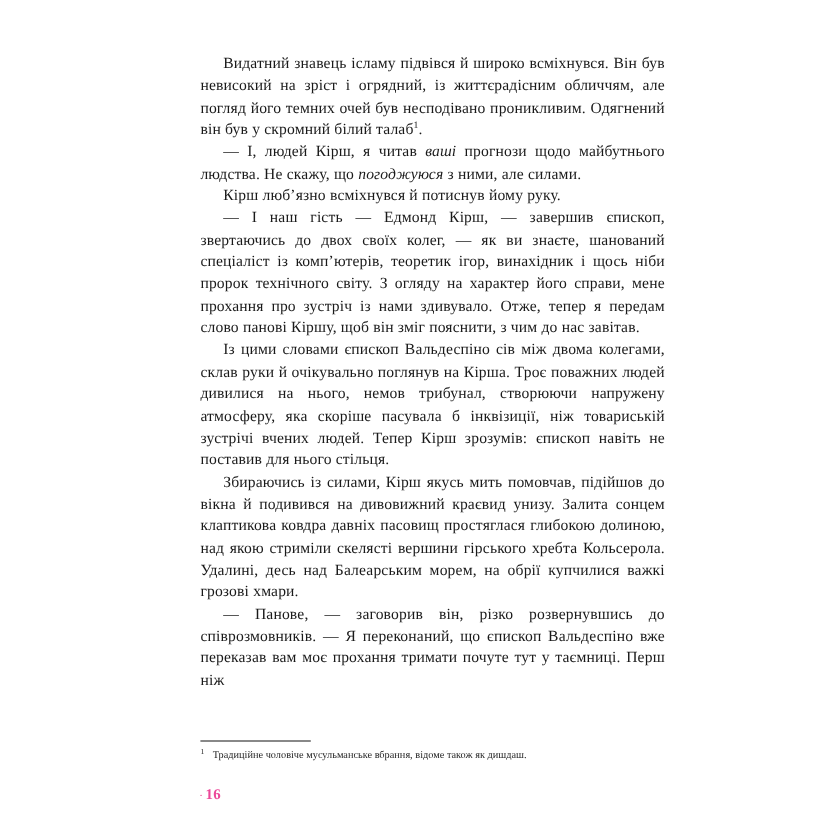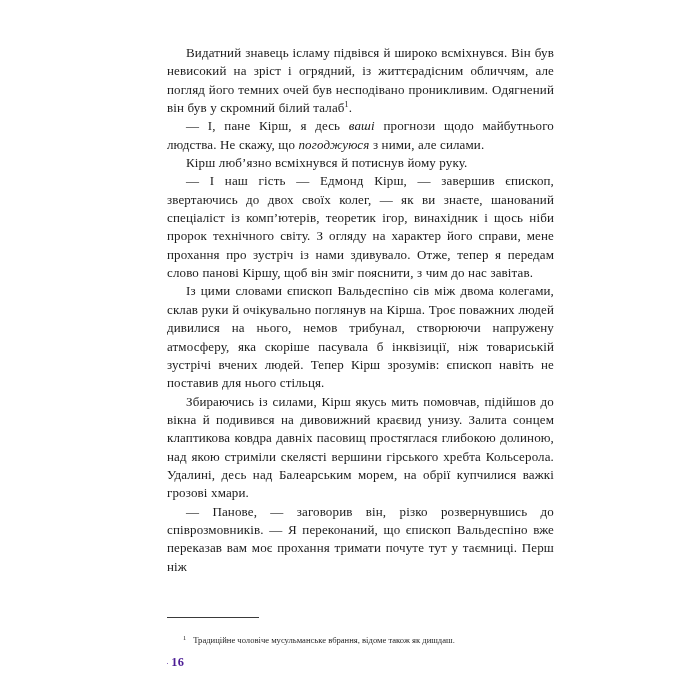--- a/index.html
+++ b/index.html
@@ -46,58 +46,58 @@
     top: 617px;
     width: 387px;
   }
   .footnote-rule {
     width: 92px;
     height: 0;
     border-top: 1px solid #3a3a3a;
     margin: 0 0 5px 0;
   }
   .footnote {
-    margin: 16px;
+    margin: 0;
     font-size: 8.6px;
     line-height: 12px;
     color: #242424;
     text-align: left;
     display: flex;
     gap: 7px;
   }
   .footnote-marker {
     font-size: 6.4px;
     vertical-align: super;
     line-height: 1;
     padding-top: 1px;
   }
   .page-number {
     position: absolute;
     left: 166px;
     top: 655px;
     font-size: 12.4px;
     font-weight: bold;
-    color: #4c1d95;
+    color: #ec4899;
     letter-spacing: 0.02em;
   }
   .page-number .dot {
     font-weight: normal;
     font-size: 9px;
     vertical-align: middle;
     padding-right: 2px;
   }
 </style>
 </head>
 <body>
 
 <div class="page">
 
   <div class="text-block">
       <p class="para"><span>Видатний знавець ісламу підвівся й широко всміхнувся. Він був невисокий на зріст і огрядний, із життєрадісним обличчям, але погляд його темних очей був несподівано проникливим. Одягнений він був у скромний білий талаб</span><sup>1</sup><span>.</span></p>
-      <p class="para"><span>— І, пане Кірш, я десь </span><i>ваші</i><span> прогнози щодо майбутнього людства. Не скажу, що </span><i>погоджуюся</i><span> з ними, але силами.</span></p>
+      <p class="para"><span>— І, людей Кірш, я читав </span><i>ваші</i><span> прогнози щодо майбутнього людства. Не скажу, що </span><i>погоджуюся</i><span> з ними, але силами.</span></p>
       <p class="para"><span>Кірш люб’язно всміхнувся й потиснув йому руку.</span></p>
       <p class="para"><span>— І наш гість — Едмонд Кірш, — завершив єпископ, звертаючись до двох своїх колег, — як ви знаєте, шанований спеціаліст із комп’ютерів, теоретик ігор, винахідник і щось ніби пророк технічного світу. З огляду на характер його справи, мене прохання про зустріч із нами здивувало. Отже, тепер я передам слово панові Кіршу, щоб він зміг пояснити, з чим до нас завітав.</span></p>
       <p class="para"><span>Із цими словами єпископ Вальдеспіно сів між двома колегами, склав руки й очікувально поглянув на Кірша. Троє поважних людей дивилися на нього, немов трибунал, створюючи напружену атмосферу, яка скоріше пасувала б інквізиції, ніж товариській зустрічі вчених людей. Тепер Кірш зрозумів: єпископ навіть не поставив для нього стільця.</span></p>
       <p class="para"><span>Збираючись із силами, Кірш якусь мить помовчав, підійшов до вікна й подивився на дивовижний краєвид унизу. Залита сонцем клаптикова ковдра давніх пасовищ простяглася глибокою долиною, над якою стриміли скелясті вершини гірського хребта Кольсерола. Удалині, десь над Балеарським морем, на обрії купчилися важкі грозові хмари.</span></p>
       <p class="para"><span>— Панове, — заговорив він, різко розвернувшись до співрозмовників. — Я переконаний, що єпископ Вальдеспіно вже переказав вам моє прохання тримати почуте тут у таємниці. Перш ніж</span></p>
     </div>
 
   <div class="footnote-area">
     <div class="footnote-rule"></div>
     <p class="footnote">

